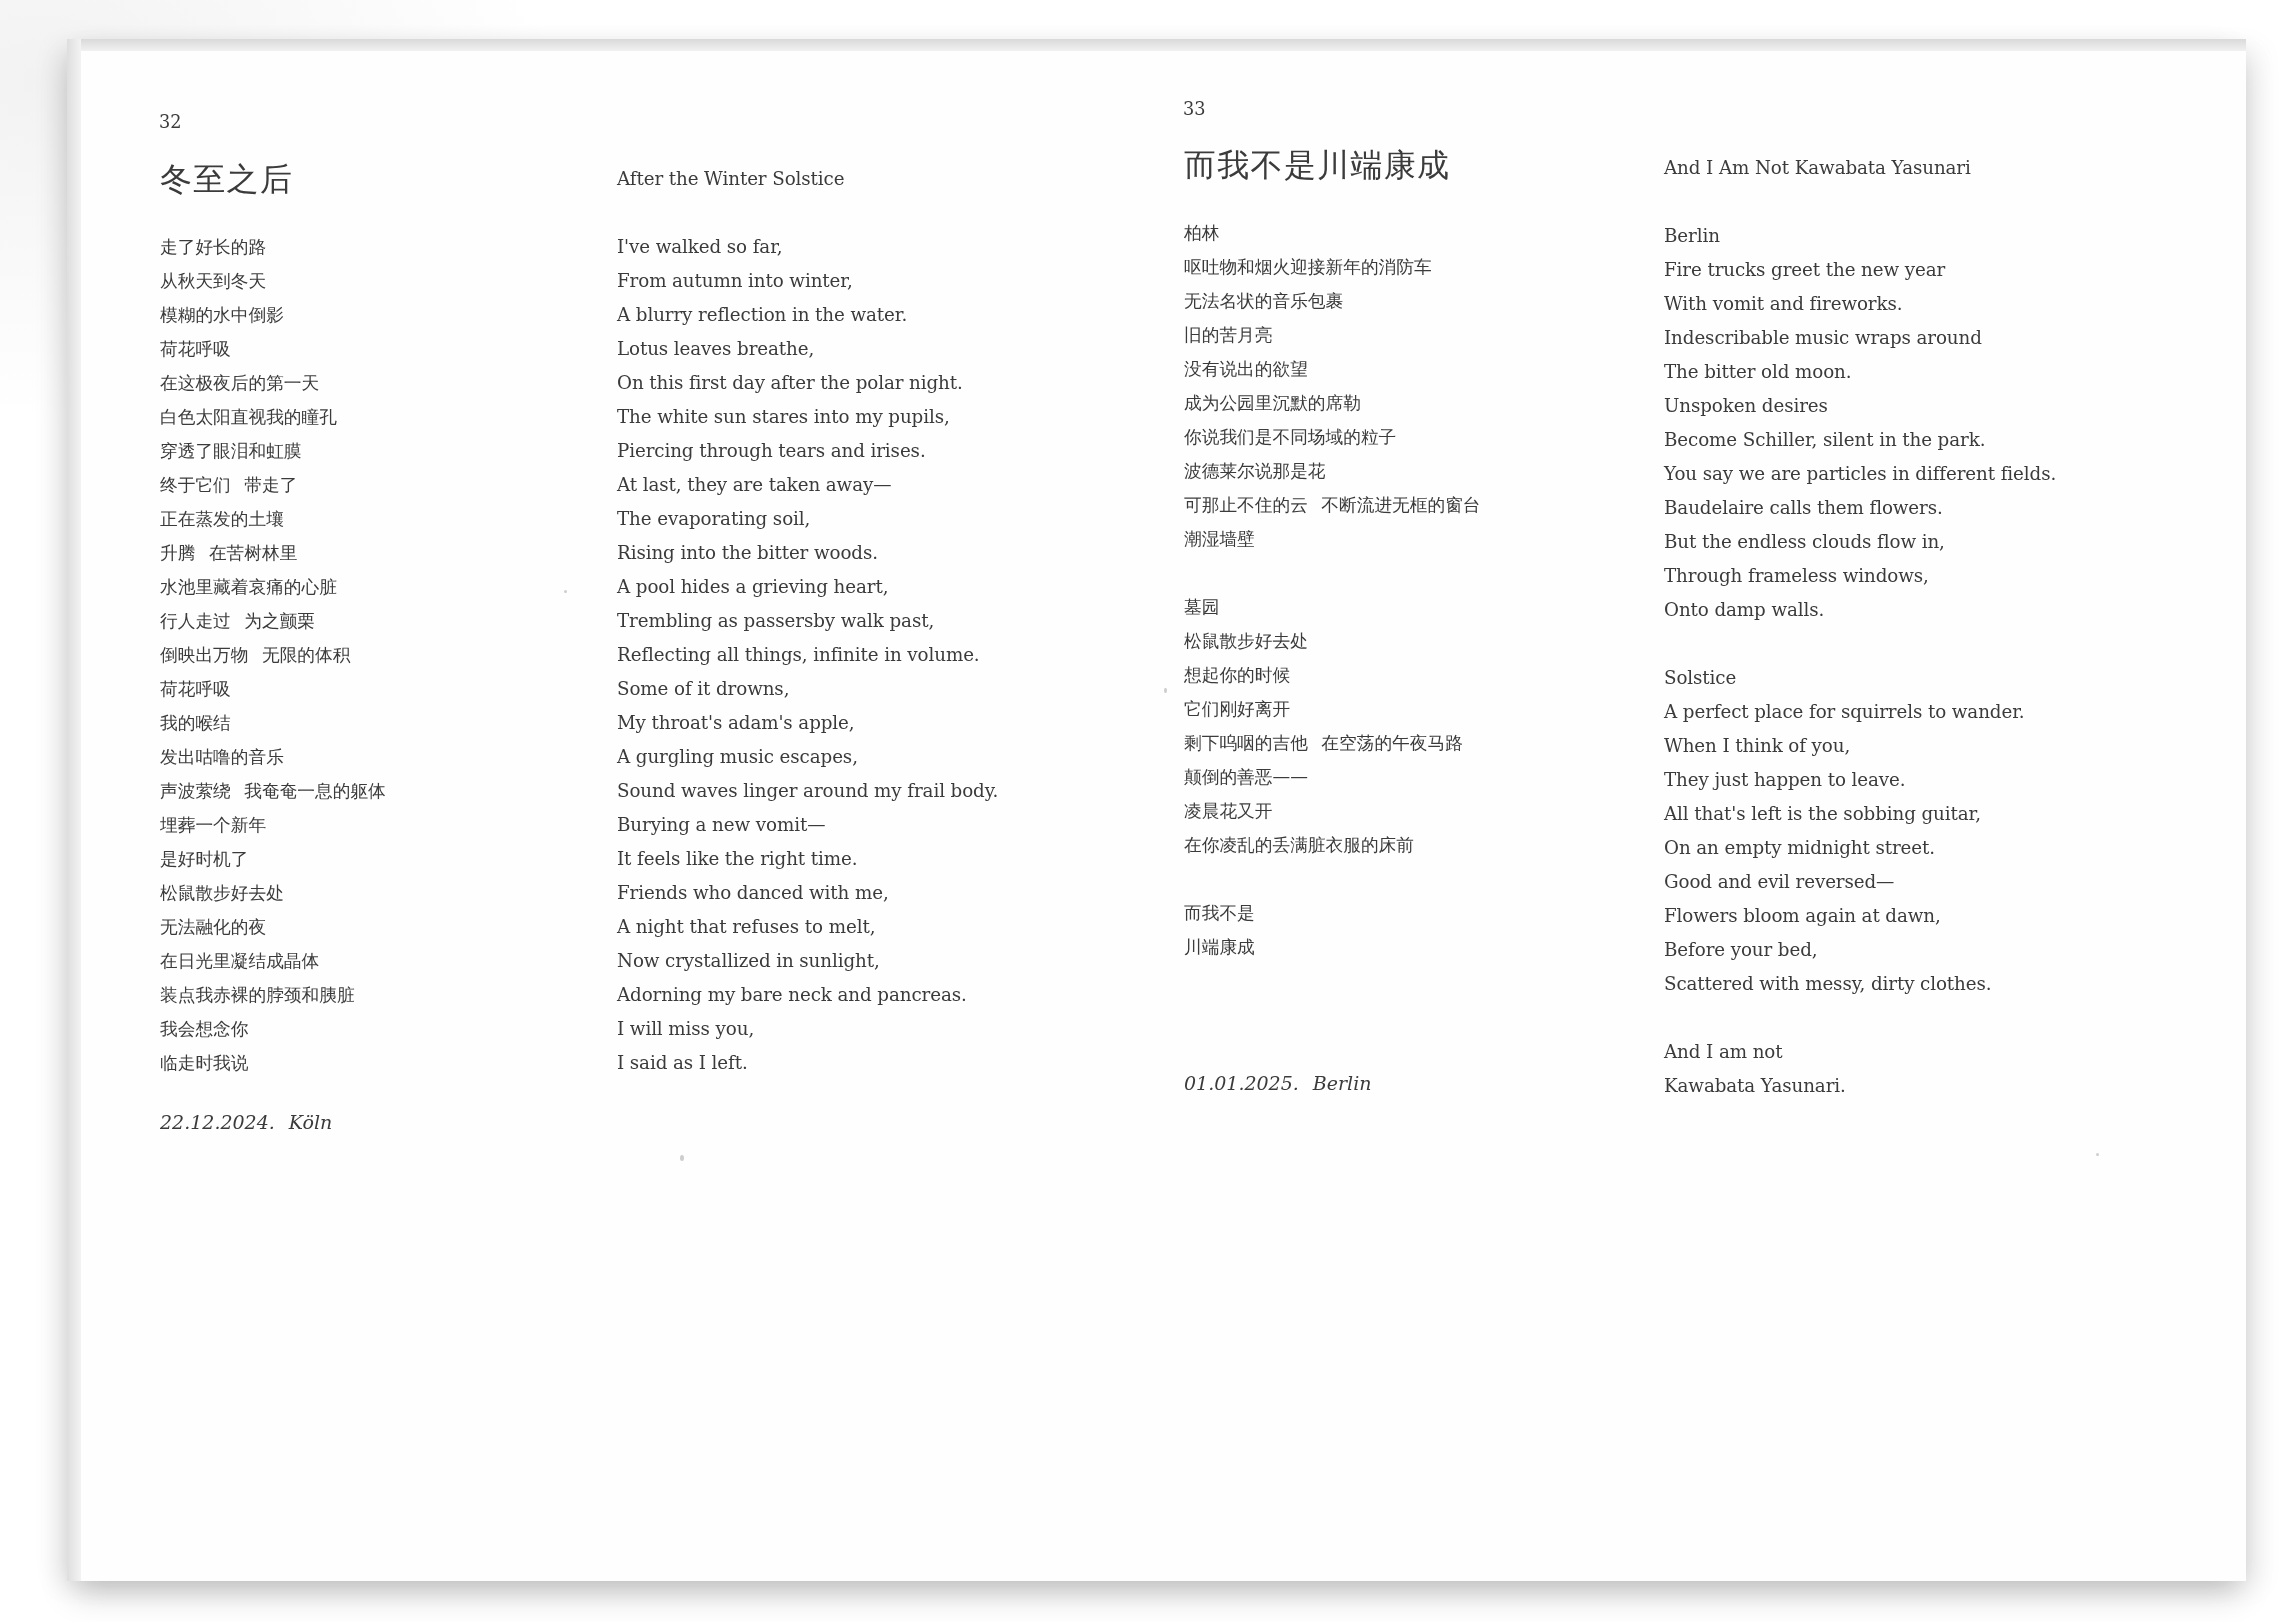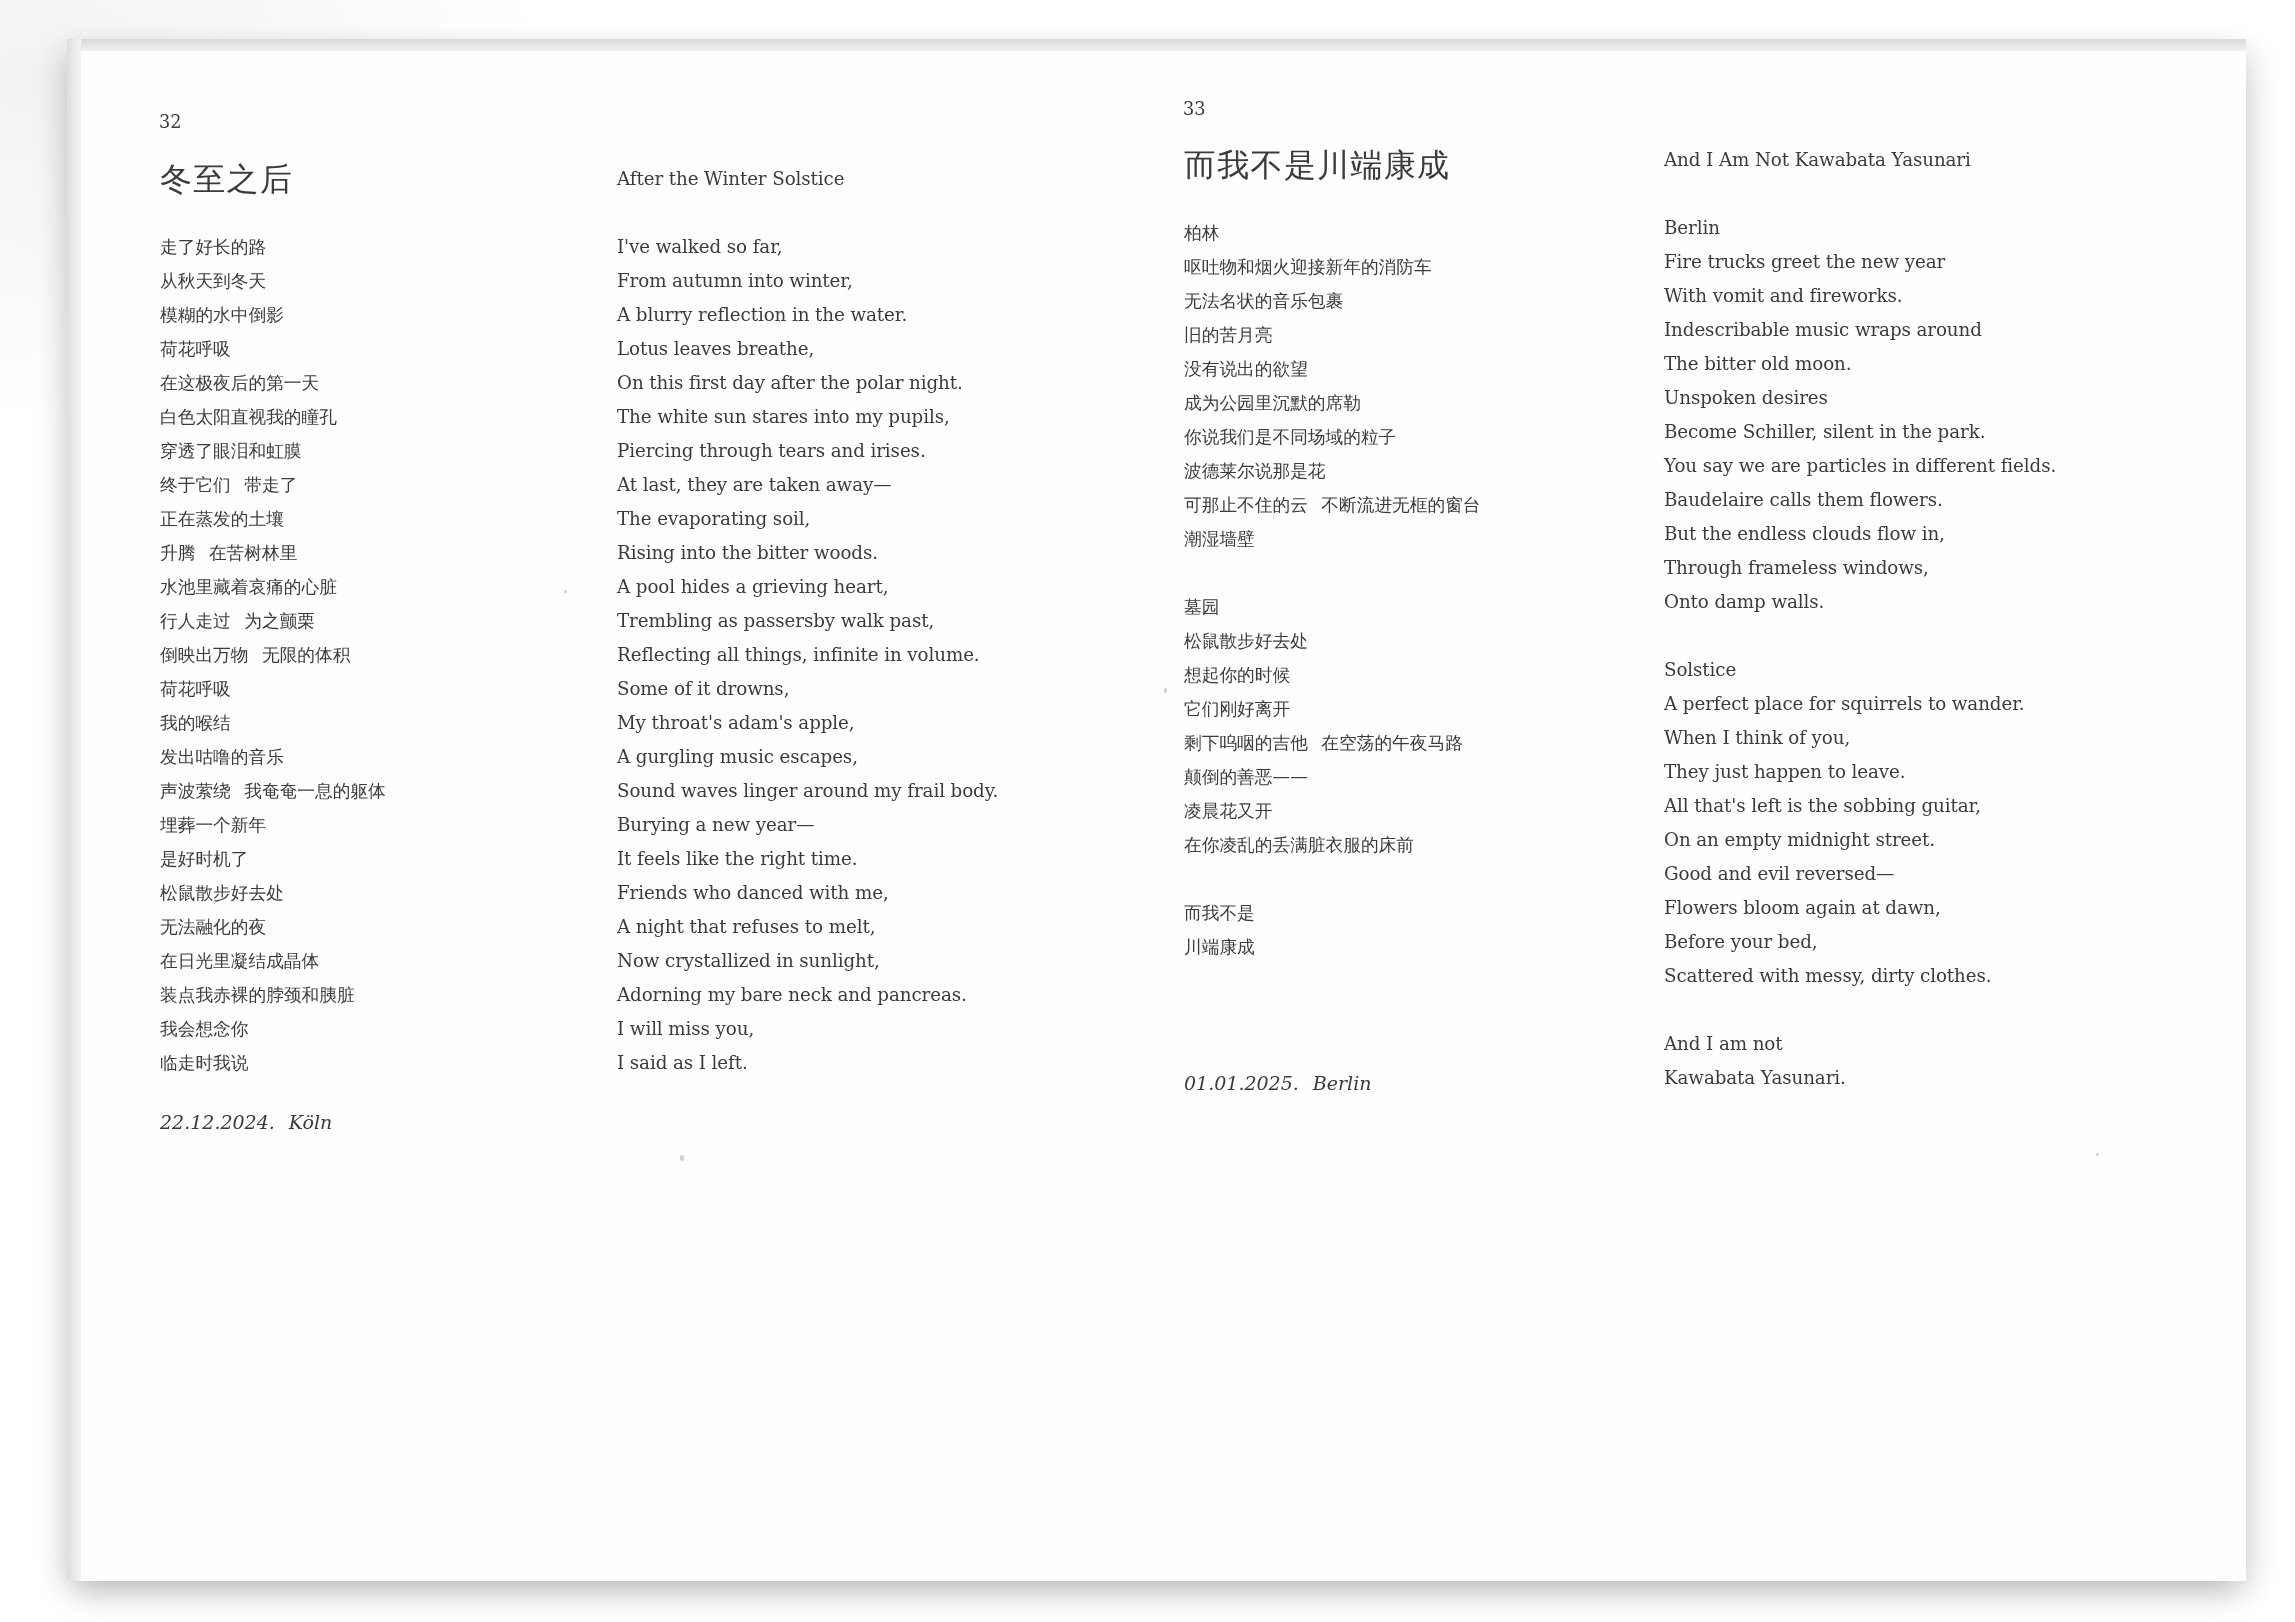--- a/index.html
+++ b/index.html
@@ -133,21 +133,21 @@
           <div class="line">At last, they are taken away—</div>
           <div class="line">The evaporating soil,</div>
           <div class="line">Rising into the bitter woods.</div>
           <div class="line">A pool hides a grieving heart,</div>
           <div class="line">Trembling as passersby walk past,</div>
           <div class="line">Reflecting all things, infinite in volume.</div>
           <div class="line">Some of it drowns,</div>
           <div class="line">My throat's adam's apple,</div>
           <div class="line">A gurgling music escapes,</div>
           <div class="line">Sound waves linger around my frail body.</div>
-          <div class="line">Burying a new year—</div>
+          <div class="line">Burying a new vomit—</div>
           <div class="line">It feels like the right time.</div>
           <div class="line">Friends who danced with me,</div>
           <div class="line">A night that refuses to melt,</div>
           <div class="line">Now crystallized in sunlight,</div>
           <div class="line">Adorning my bare neck and pancreas.</div>
           <div class="line">I will miss you,</div>
           <div class="line">I said as I left.</div>
         </div>
     </div>
 
@@ -176,21 +176,21 @@
           <div class="line">颠倒的善恶——</div>
           <div class="line">凌晨花又开</div>
           <div class="line">在你凌乱的丢满脏衣服的床前</div>
           <div class="line blank"></div>
           <div class="line">而我不是</div>
           <div class="line">川端康成</div>
         </div>
       <div class="date-line date-right">01.01.2025. Berlin</div>
     </div>
 
-    <div class="col en" style="left:1597px; top:104px;">
+    <div class="col en" style="left:1597px; top:112px;">
       <div class="line title">And I Am Not Kawabata Yasunari</div>
       <div class="line"></div>
       <div>
           <div class="line">Berlin</div>
           <div class="line">Fire trucks greet the new year</div>
           <div class="line">With vomit and fireworks.</div>
           <div class="line">Indescribable music wraps around</div>
           <div class="line">The bitter old moon.</div>
           <div class="line">Unspoken desires</div>
           <div class="line">Become Schiller, silent in the park.</div>

